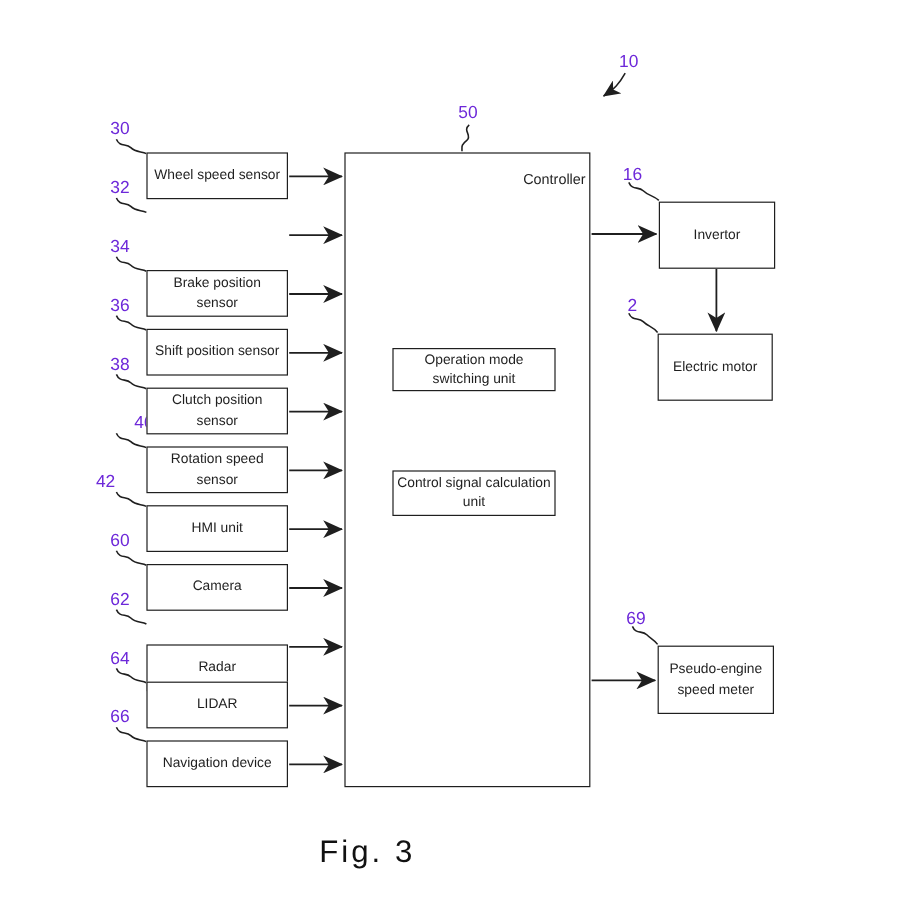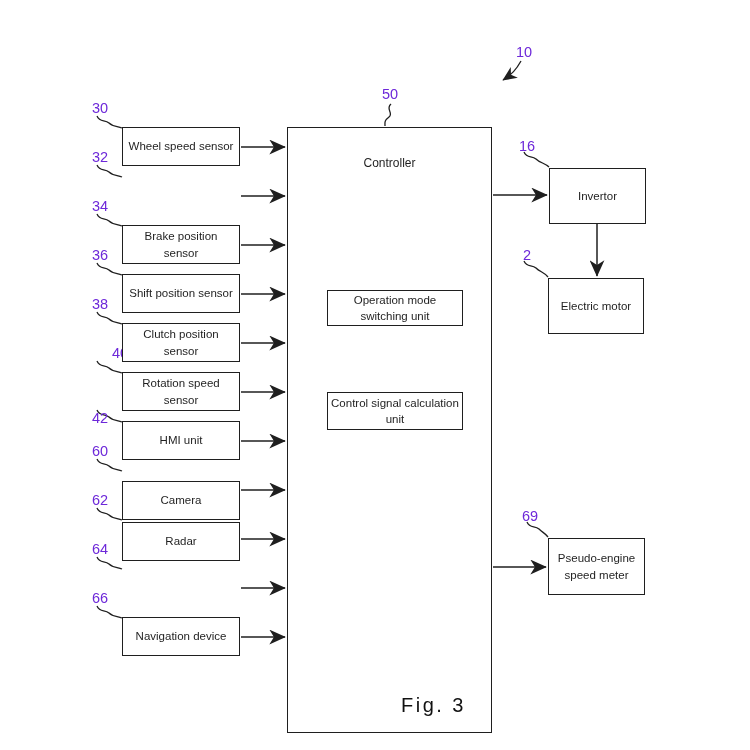--- a/index.html
+++ b/index.html
@@ -17,39 +17,40 @@
     box-sizing:border-box;
     border:1.6px solid #1f1f1f;
     background:#ffffff;
     display:flex;align-items:center;justify-content:center;
     text-align:center;
     font-size:11.5px;line-height:1.4;
     padding:0 3px;
   }
   .input-box{left:122px;width:118px;height:39px;}
   .controller-box{
-    left:287px;top:127px;width:205px;height:606px;
+    left:287px;top:127px;width:205px;height:529px;
     align-items:flex-start;
-    padding-top:27px;
+    padding-top:13px;
     font-size:12px;
+    justify-content:flex-end;
   }
   .unit-box{left:327px;width:136px;font-size:11.5px;}
   .out-box{width:96px;height:56px;font-size:11.5px;}
   .ref{
     position:absolute;
     width:32px;height:16px;
     text-align:center;
     font-size:14.5px;
     color:#6d28d9;
   }
   .fig-title{
     position:absolute;
     left:266px;top:694px;width:200px;
-    text-align:right;
-    font-size:20px;
+    text-align:left;
+    font-size:26px;
     letter-spacing:2.5px;
     color:#111;
   }
 </style>
 </head>
 <body>
 
 <div class="canvas">
 
   <svg class="wires" viewBox="0 0 750 750">
@@ -101,21 +102,21 @@
       <path d="M521,61 C516,70 512,74 503,80" marker-end="url(#ah)"></path>
     </g>
   </svg>
 
   <div class="ref" style="left:84px;top:100px;">30</div>
   <div class="ref" style="left:84px;top:149px;">32</div>
   <div class="ref" style="left:84px;top:198px;">34</div>
   <div class="ref" style="left:84px;top:247px;">36</div>
   <div class="ref" style="left:84px;top:296px;">38</div>
   <div class="ref" style="left:84px;top:345px;margin-left:20px;">40</div>
-  <div class="ref" style="left:84px;top:394px;margin-top:16px;">42</div>
+  <div class="ref" style="left:72px;top:394px;">42</div>
   <div class="ref" style="left:84px;top:443px;">60</div>
   <div class="ref" style="left:84px;top:492px;">62</div>
   <div class="ref" style="left:84px;top:541px;">64</div>
   <div class="ref" style="left:84px;top:590px;">66</div>
   <div class="ref" style="left:374px;top:86px;">50</div>
   <div class="ref" style="left:297px;top:263px;">500</div>
   <div class="ref" style="left:296px;top:366px;">520</div>
   <div class="ref" style="left:511px;top:138px;">16</div>
   <div class="ref" style="left:511px;top:247px;">2</div>
   <div class="ref" style="left:514px;top:508px;">69</div>
@@ -132,25 +133,28 @@
     </div>
   <div class="box input-box" style="top:323px;">
       <span>Clutch position sensor</span>
     </div>
   <div class="box input-box" style="top:372px;">
       <span>Rotation speed sensor</span>
     </div>
   <div class="box input-box" style="top:421px;">
       <span>HMI unit</span>
     </div>
-  <div class="box input-box" style="top:470px;margin-top:11px;">
+  <div class="box input-box" style="top:470px;">
       <span>Camera</span>
     </div>
-  <div class="box input-box" style="top:522px;">
+  <div class="box input-box" style="top:537px;">
       <span>Radar</span>
+    </div>
+  <div class="box input-box" style="top:568px;">
+      <span>LIDAR</span>
     </div>
   <div class="box input-box" style="top:617px;">
       <span>Navigation device</span>
     </div>
 
   <div class="box controller-box">
     <span>Controller</span>
   </div>
   <div class="box unit-box" style="top:290px;height:36px;">
     <span>Operation mode switching unit</span>

